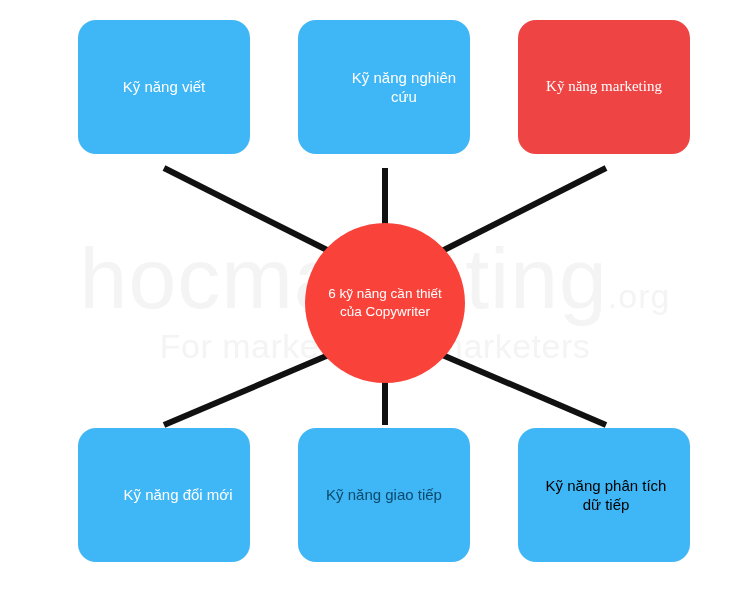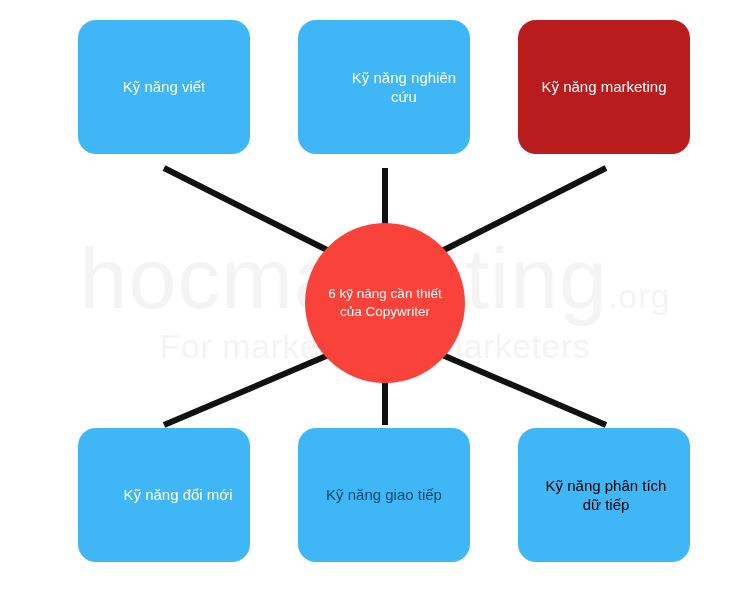--- a/index.html
+++ b/index.html
@@ -130,21 +130,21 @@
 
     <line x1="606" y1="425" x2="440" y2="354" stroke="#111111" stroke-width="6" stroke-linecap="butt"></line>
   </svg>
 
   <div class="node node-box r1 c1" style="background: rgb(63, 182, 245); color: rgb(255, 255, 255);">
     <span class="node-label">Kỹ năng viết</span>
   </div>
   <div class="node node-box r1 c2" style="background: rgb(63, 182, 245); color: rgb(255, 255, 255); padding-left: 48px;">
     <span class="node-label">Kỹ năng nghiên cứu</span>
   </div>
-  <div class="node node-box r1 c3" style="background: #b91c1c; color: rgb(255, 255, 255);">
+  <div class="node node-box r1 c3" style="background: #ef4444; color: rgb(255, 255, 255); font-family: Liberation Serif, serif;">
     <span class="node-label">Kỹ năng marketing</span>
   </div>
 
   <div class="center-node" style="background: rgb(249, 66, 58); color: rgb(255, 255, 255);">
     <span>
       <span>6 kỹ năng cần thiết</span><br>
       <span>của Copywriter</span>
     </span>
   </div>
 

